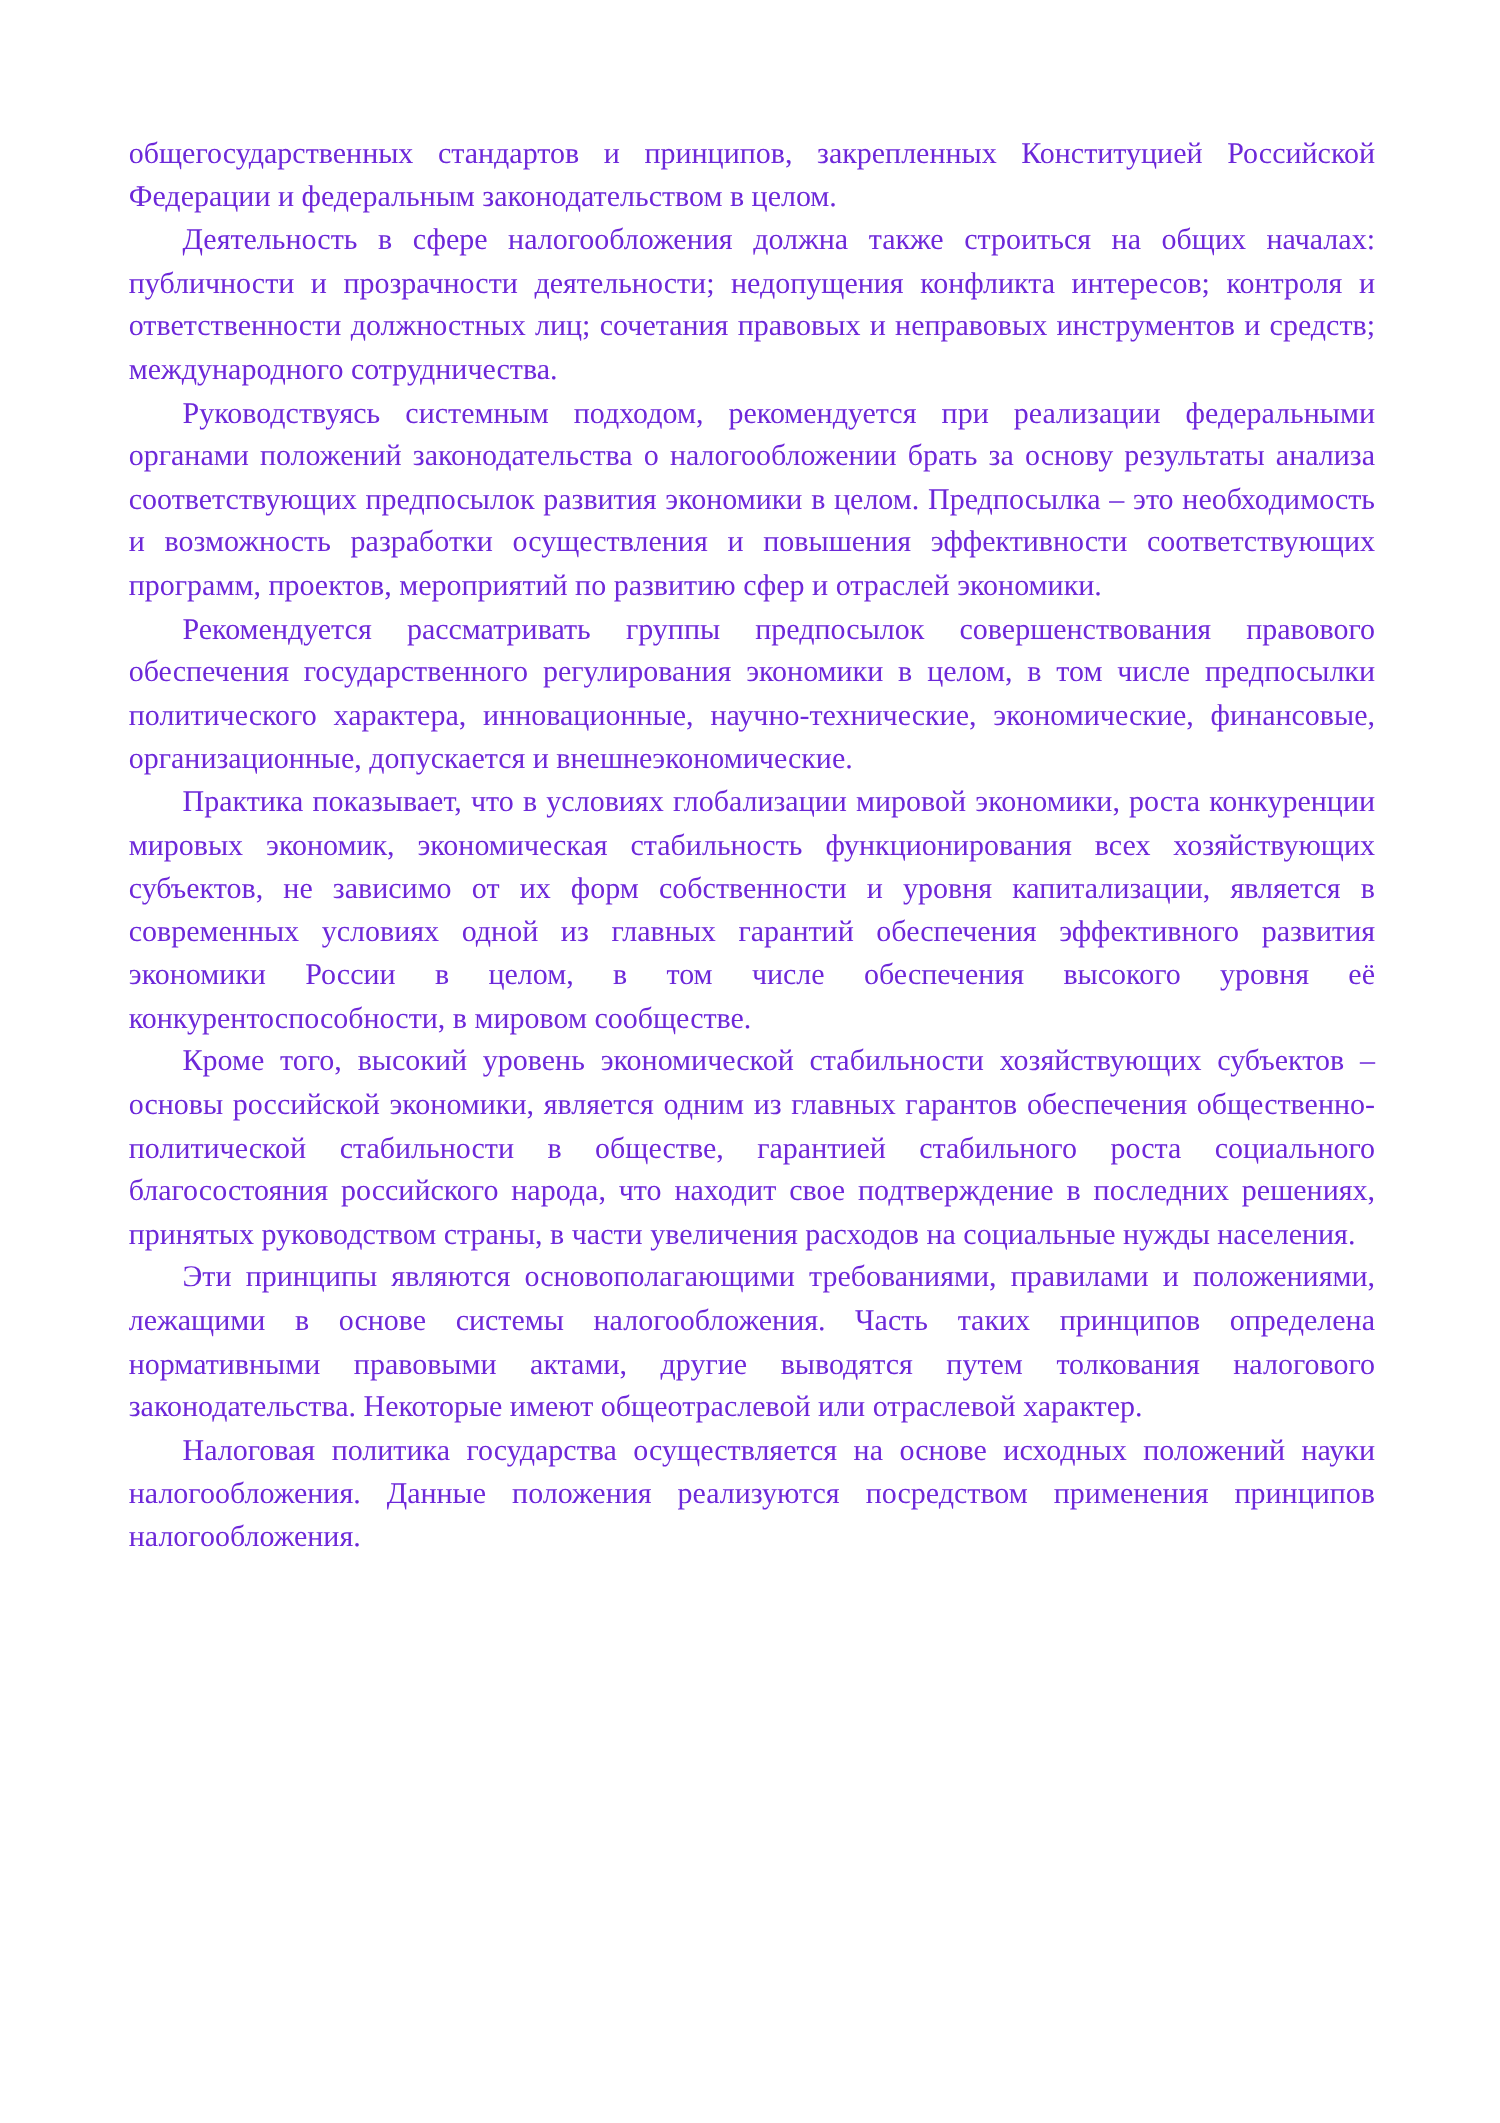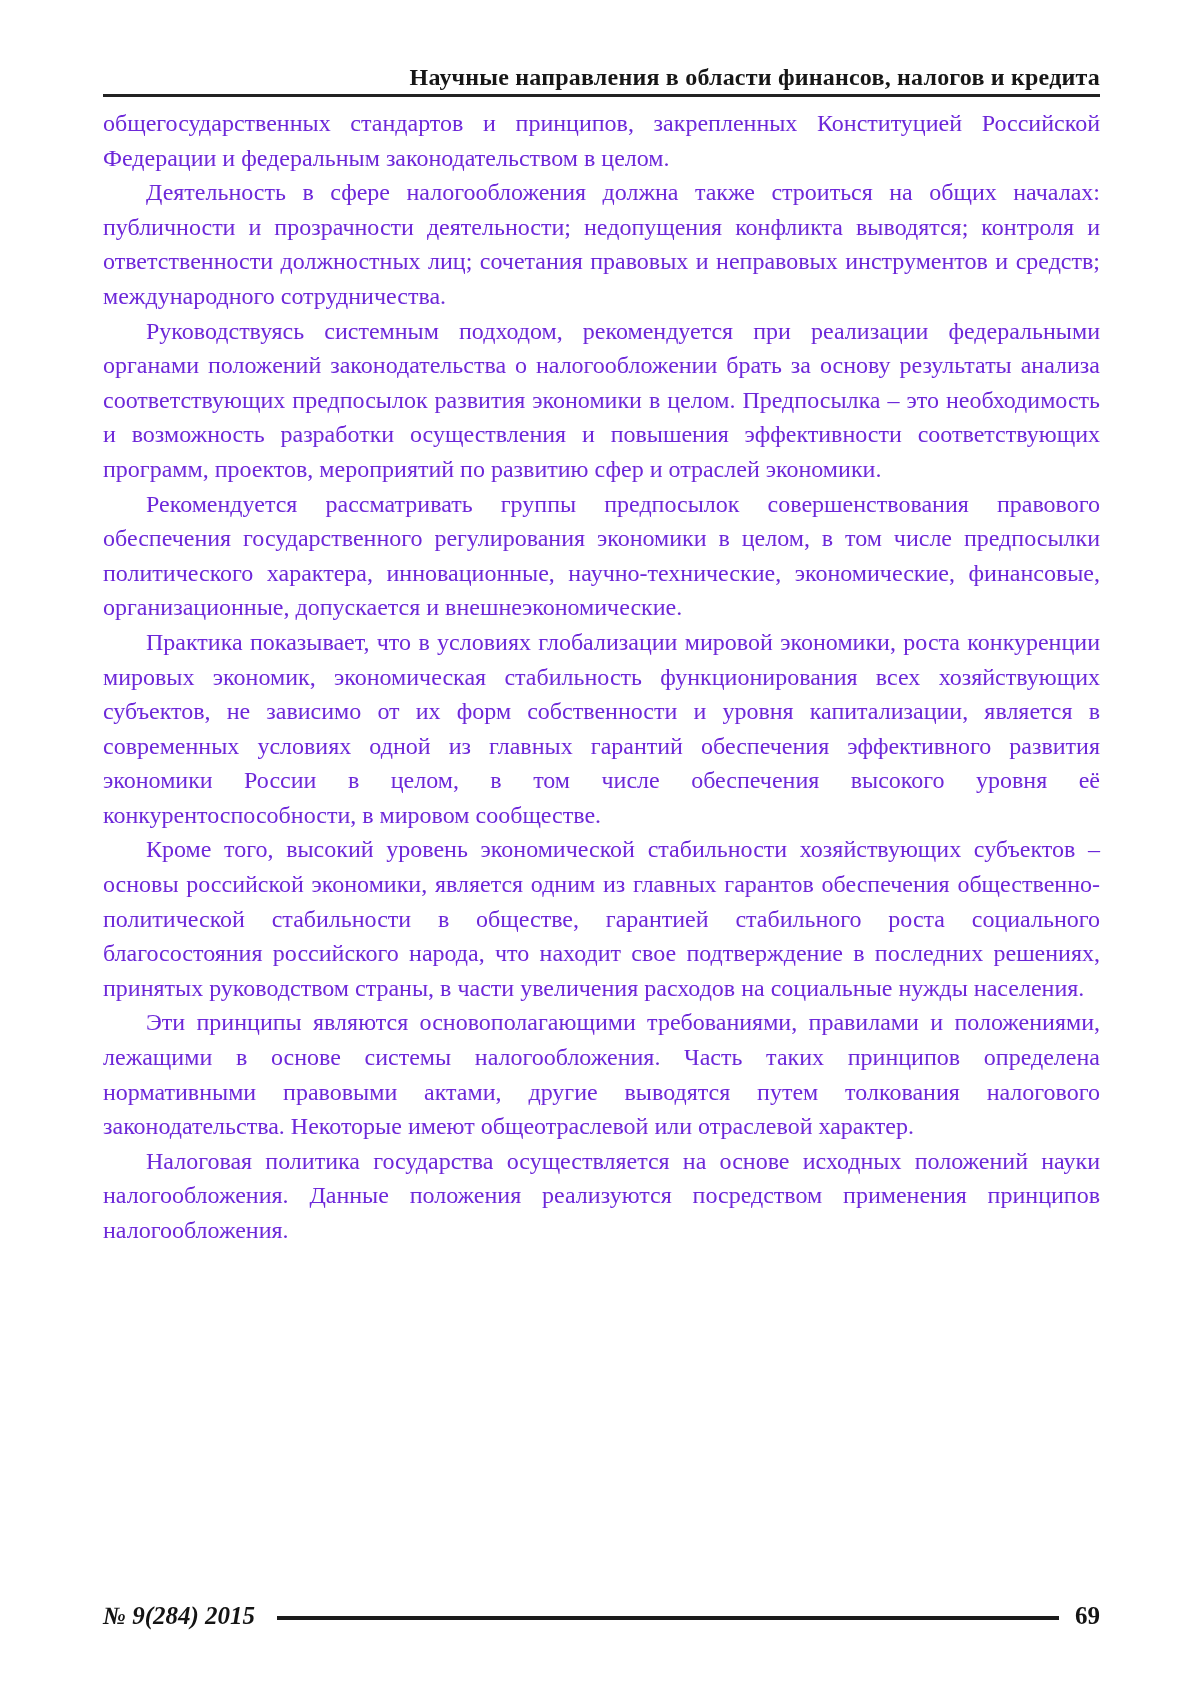--- a/index.html
+++ b/index.html
@@ -74,34 +74,26 @@
   .footer-page-number {
     font-style: normal;
     white-space: nowrap;
   }
 </style>
 </head>
 <body>
 
 <div class="page">
 
-  <div class="running-header">
-    <span>Научные направления в области финансов, налогов и кредита</span>
-  </div>
 
   <div class="article-body" id="article-body">
       <p class="">общегосударственных стандартов и принципов, закрепленных Конституцией Российской Федерации и федеральным законодательством в целом.</p>
-      <p class="indent">Деятельность в сфере налогообложения должна также строиться на общих началах: публичности и прозрачности деятельности; недопущения конфликта выводятся; контроля и ответственности должностных лиц; сочетания правовых и неправовых инструментов и средств; международного сотрудничества.</p>
+      <p class="indent">Деятельность в сфере налогообложения должна также строиться на общих началах: публичности и прозрачности деятельности; недопущения конфликта интересов; контроля и ответственности должностных лиц; сочетания правовых и неправовых инструментов и средств; международного сотрудничества.</p>
       <p class="indent">Руководствуясь системным подходом, рекомендуется при реализации федеральными органами положений законодательства о налогообложении брать за основу результаты анализа соответствующих предпосылок развития экономики в целом. Предпосылка – это необходимость и возможность разработки осуществления и повышения эффективности соответствующих программ, проектов, мероприятий по развитию сфер и отраслей экономики.</p>
       <p class="indent">Рекомендуется рассматривать группы предпосылок совершенствования правового обеспечения государственного регулирования экономики в целом, в том числе предпосылки политического характера, инновационные, научно-технические, экономические, финансовые, организационные, допускается и внешнеэкономические.</p>
       <p class="indent">Практика показывает, что в условиях глобализации мировой экономики, роста конкуренции мировых экономик, экономическая стабильность функционирования всех хозяйствующих субъектов, не зависимо от их форм собственности и уровня капитализации, является в современных условиях одной из главных гарантий обеспечения эффективного развития экономики России в целом, в том числе обеспечения высокого уровня её конкурентоспособности, в мировом сообществе.</p>
       <p class="indent">Кроме того, высокий уровень экономической стабильности хозяйствующих субъектов – основы российской экономики, является одним из главных гарантов обеспечения общественно-политической стабильности в обществе, гарантией стабильного роста социального благосостояния российского народа, что находит свое подтверждение в последних решениях, принятых руководством страны, в части увеличения расходов на социальные нужды населения.</p>
       <p class="indent">Эти принципы являются основополагающими требованиями, правилами и положениями, лежащими в основе системы налогообложения. Часть таких принципов определена нормативными правовыми актами, другие выводятся путем толкования налогового законодательства. Некоторые имеют общеотраслевой или отраслевой характер.</p>
       <p class="indent">Налоговая политика государства осуществляется на основе исходных положений науки налогообложения. Данные положения реализуются посредством применения принципов налогообложения.</p>
     </div>
 
-  <div class="page-footer">
-    <span class="footer-issue">№ 9(284) 2015</span>
-    <span class="footer-rule"></span>
-    <span class="footer-page-number">69</span>
-  </div>
 
 </div>
 
 </body></html>

